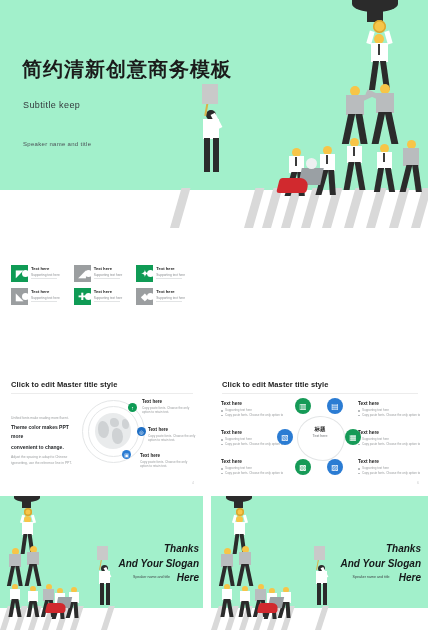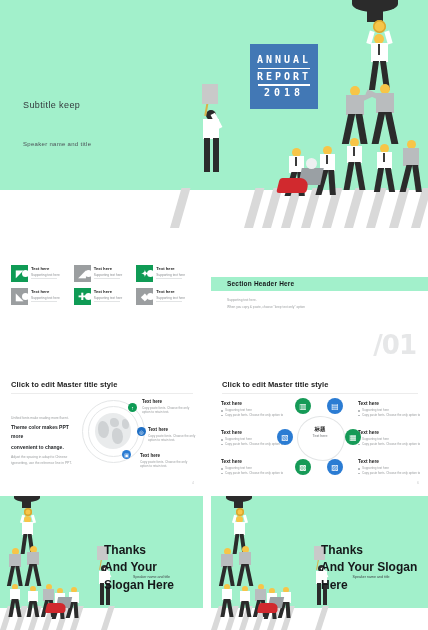--- a/index.html
+++ b/index.html
@@ -127,21 +127,21 @@
   .petal{position:absolute;width:16px;height:16px;border-radius:50%;display:flex;align-items:center;justify-content:center;color:#fff;font-size:8px;}
   .petal.g{background:#169a57;}
   .petal.b{background:#2b7cd3;}
   .blob{position:absolute;left:22px;top:21px;width:46px;height:43px;background:#fff;border:.8px solid #e3e5e6;
     border-radius:48% 52% 46% 54%/50% 46% 54% 50%;}
   .ctr{position:absolute;left:24px;top:31px;width:42px;text-align:center;}
   .ctr .cn{font-size:5.5px;font-weight:bold;color:#1d1d1d;letter-spacing:0;}
   .ctr .en{font-size:3.6px;color:#6e7275;margin-top:1px;}
 
   
-  .thx-t{position:absolute;font-size:12px;font-weight:bold;color:#15181a;line-height:1.45;text-align:left;}
+  .thx-t{position:absolute;font-size:10px;font-weight:bold;color:#15181a;line-height:1.45;text-align:right;font-style:italic;}
   .thx-s{position:absolute;font-size:3.6px;color:#3f4549;text-align:center;}
 </style>
 </head>
 <body>
 
 <div class="deck">
 
   <div class="slide slide-hero">
     <div class="sky mint" style="height:190px;"></div>
     <div class="ground" style="height:38px;"></div>
@@ -152,30 +152,24 @@
       <i style="left:262px;width:9px;height:40px;transform:skewX(-16deg);"></i>
       <i style="left:281px;width:9px;height:40px;transform:skewX(-16deg);"></i>
       <i style="left:301px;width:9px;height:40px;transform:skewX(-16deg);"></i>
       <i style="left:322px;width:9px;height:40px;transform:skewX(-16deg);"></i>
       <i style="left:344px;width:9px;height:40px;transform:skewX(-16deg);"></i>
       <i style="left:366px;width:9px;height:40px;transform:skewX(-16deg);"></i>
       <i style="left:389px;width:9px;height:40px;transform:skewX(-16deg);"></i>
       <i style="left:411px;width:9px;height:40px;transform:skewX(-16deg);"></i>
     </div>
 
+    <div class="hero-title">简约清新创意商务模板</div>
     <div class="hero-sub">Subtitle keep</div>
     <div class="hero-speaker">Speaker name and title</div>
 
-    <div class="badge">
-      <div class="row r1">ANNUAL</div>
-      <div class="rule"></div>
-      <div class="row r2">REPORT</div>
-      <div class="rule"></div>
-      <div class="row r3">2018</div>
-    </div>
 
     <div class="megaphone" style="left:352px;top:-4px;">
       <div style="position:absolute;left:0;top:0;width:46px;height:16px;background:#2b2b2b;border-radius:0 0 50% 50%;"></div>
       <div style="position:absolute;left:15px;top:14px;width:16px;height:12px;background:#2b2b2b;"></div>
     </div>
 
     <div class="fig" style="left:360px;top:20px;">
       <div class="bulb" style="left:13px;top:0;width:13px;height:13px;"></div>
       <div class="arm" style="left:8px;top:11px;width:5px;height:13px;transform:rotate(16deg);"></div>
       <div class="arm" style="left:26px;top:11px;width:5px;height:13px;transform:rotate(-16deg);"></div>
@@ -325,30 +319,20 @@
         <div class="icontxt">
           <div class="h">Text here</div>
           <div class="p">Supporting text here</div>
           <div class="rule"></div>
         </div>
       </div>
 
     </div>
   </div>
 
-  <div class="slide slide-section">
-    <div class="sec-band">
-      <span>Section Header Here</span>
-    </div>
-    <div class="sec-sub">
-      <div>Supporting text here.</div>
-      <div>When you copy &amp; paste, choose "keep text only" option</div>
-    </div>
-    <div class="sec-num">/01</div>
-  </div>
 
   <div class="slide slide-globe">
     <div class="c-title">Click to edit Master title style</div>
     <div class="c-rule"></div>
 
     <div class="para">
       <div class="s">Unified fonts make reading more fluent.</div>
       <div class="b">Theme color makes PPT more</div>
       <div class="b">convenient to change.</div>
       <div class="s">Adjust the spacing in adapt to Chinese</div>

